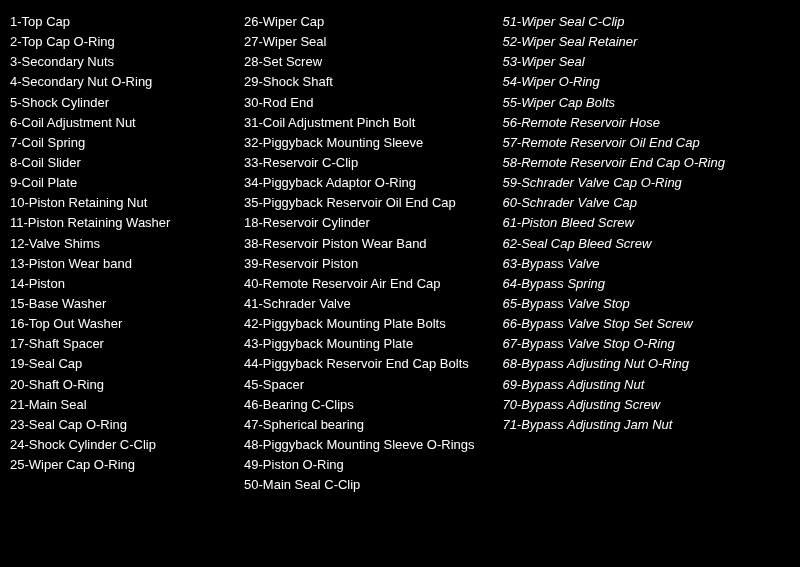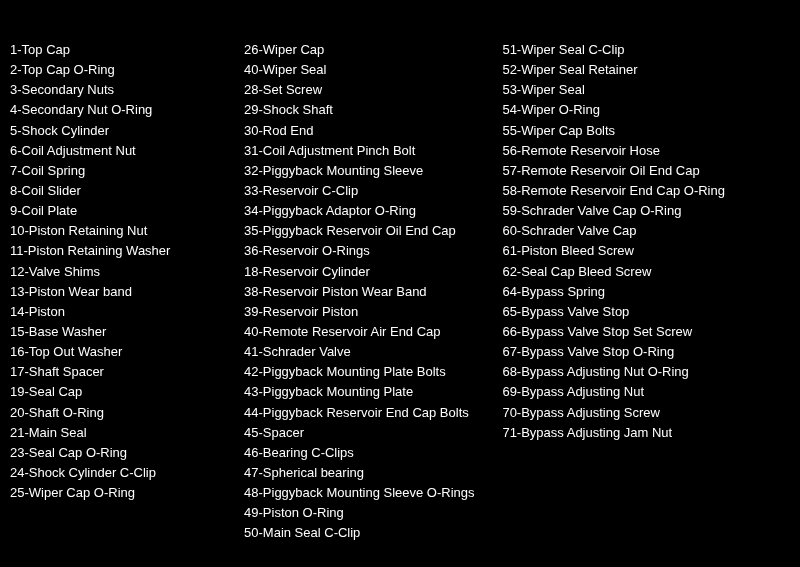--- a/index.html
+++ b/index.html
@@ -9,30 +9,29 @@
       font-family: Arial, sans-serif;
       font-size: 13px;
       width: 800px;
       min-height: 567px;
       padding: 12px 10px;
     }
     .columns-wrapper {
       display: flex;
       gap: 0;
       width: 100%;
-      margin-top: 28px;
     }
     .col {
       display: flex;
       flex-direction: column;
       padding-right: 10px;
     }
     .col-1 { width: 240px; }
     .col-2 { width: 265px; justify-content: center; }
-    .col-3 { width: 295px; }
+    .col-3 { width: 295px; font-style: italic; }
     .item {
       line-height: 1.55;
       white-space: normal;
     }
   </style>
 </head>
 <body>
 
 <div class="columns-wrapper">
 
@@ -57,30 +56,29 @@
       <div class="item">19-Seal Cap</div>
       <div class="item">20-Shaft O-Ring</div>
       <div class="item">21-Main Seal</div>
       <div class="item">23-Seal Cap O-Ring</div>
       <div class="item">24-Shock Cylinder C-Clip</div>
       <div class="item">25-Wiper Cap O-Ring</div>
     </div>
 
   <div class="col col-2" id="col2-container">
       <div class="item">26-Wiper Cap</div>
-      <div class="item">40-Wiper Seal</div>
+      <div class="item">27-Wiper Seal</div>
       <div class="item">28-Set Screw</div>
       <div class="item">29-Shock Shaft</div>
       <div class="item">30-Rod End</div>
       <div class="item">31-Coil Adjustment Pinch Bolt</div>
       <div class="item">32-Piggyback Mounting Sleeve</div>
       <div class="item">33-Reservoir C-Clip</div>
       <div class="item">34-Piggyback Adaptor O-Ring</div>
       <div class="item">35-Piggyback Reservoir Oil End Cap</div>
-      <div class="item">36-Reservoir O-Rings</div>
       <div class="item">18-Reservoir Cylinder</div>
       <div class="item">38-Reservoir Piston Wear Band</div>
       <div class="item">39-Reservoir Piston</div>
       <div class="item">40-Remote Reservoir Air End Cap</div>
       <div class="item">41-Schrader Valve</div>
       <div class="item">42-Piggyback Mounting Plate Bolts</div>
       <div class="item">43-Piggyback Mounting Plate</div>
       <div class="item">44-Piggyback Reservoir End Cap Bolts</div>
       <div class="item">45-Spacer</div>
       <div class="item">46-Bearing C-Clips</div>
@@ -96,20 +94,21 @@
       <div class="item">53-Wiper Seal</div>
       <div class="item">54-Wiper O-Ring</div>
       <div class="item">55-Wiper Cap Bolts</div>
       <div class="item">56-Remote Reservoir Hose</div>
       <div class="item">57-Remote Reservoir Oil End Cap</div>
       <div class="item">58-Remote Reservoir End Cap O-Ring</div>
       <div class="item">59-Schrader Valve Cap O-Ring</div>
       <div class="item">60-Schrader Valve Cap</div>
       <div class="item">61-Piston Bleed Screw</div>
       <div class="item">62-Seal Cap Bleed Screw</div>
+      <div class="item">63-Bypass Valve</div>
       <div class="item">64-Bypass Spring</div>
       <div class="item">65-Bypass Valve Stop</div>
       <div class="item">66-Bypass Valve Stop Set Screw</div>
       <div class="item">67-Bypass Valve Stop O-Ring</div>
       <div class="item">68-Bypass Adjusting Nut O-Ring</div>
       <div class="item">69-Bypass Adjusting Nut</div>
       <div class="item">70-Bypass Adjusting Screw</div>
       <div class="item">71-Bypass Adjusting Jam Nut</div>
     </div>
 </div>

